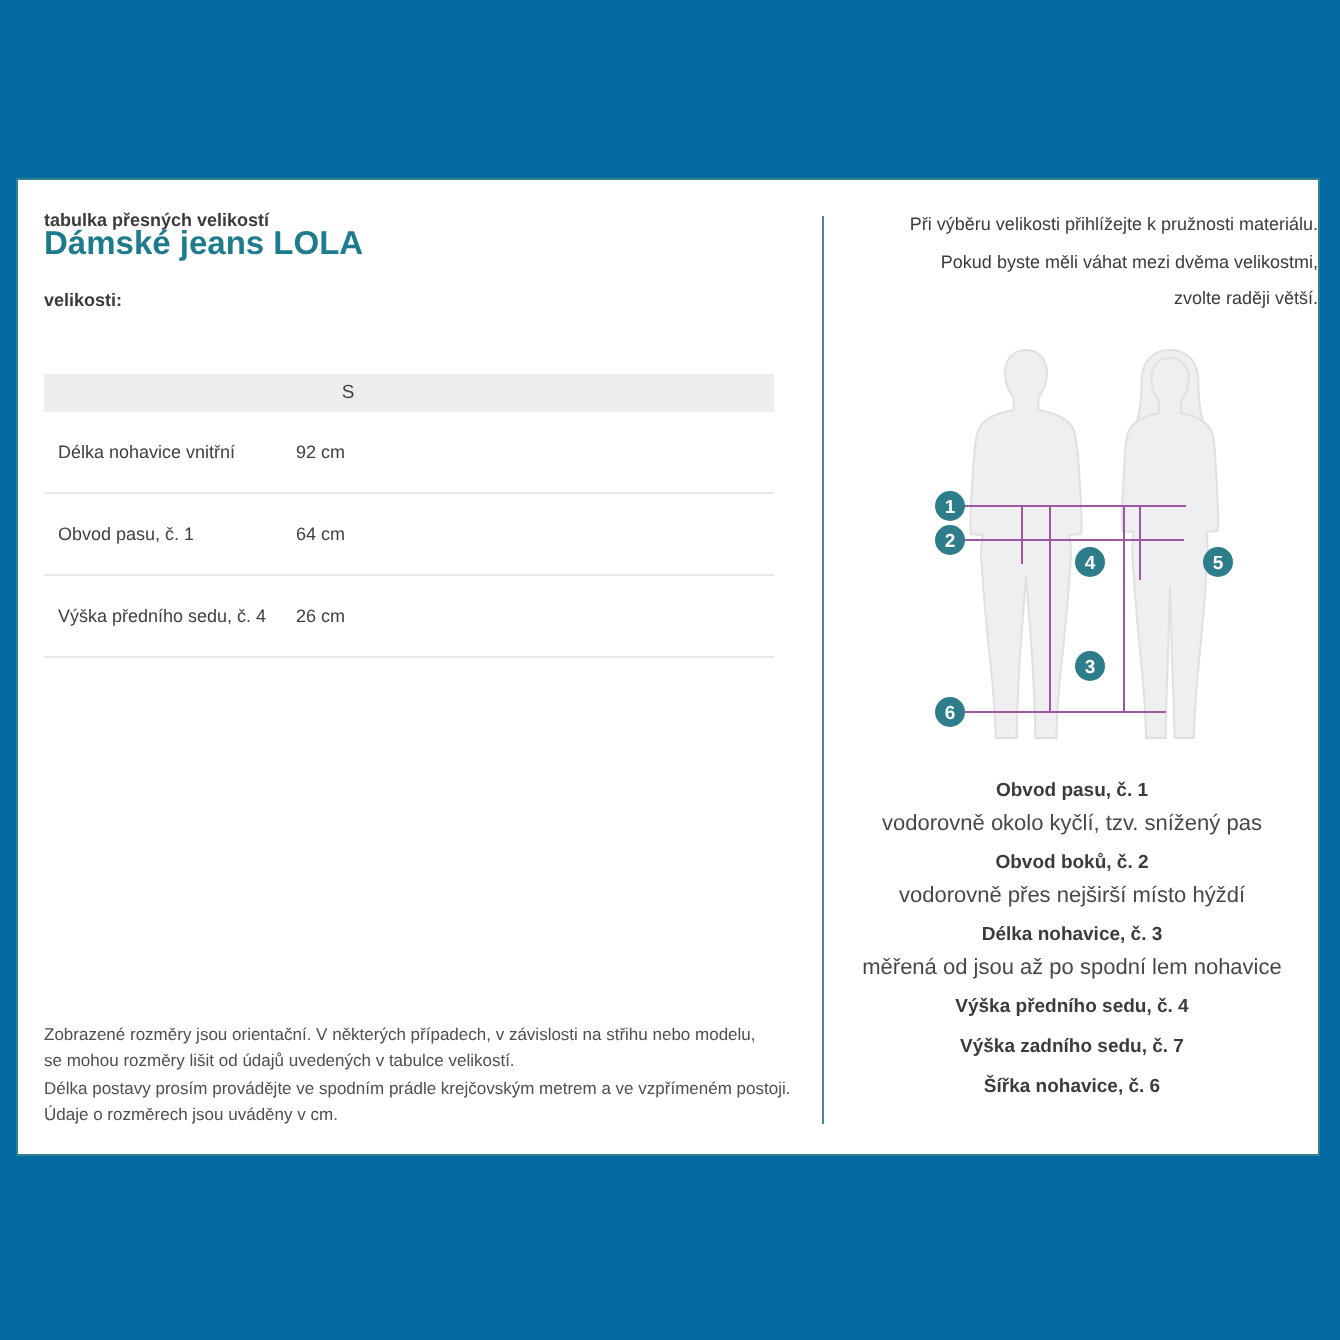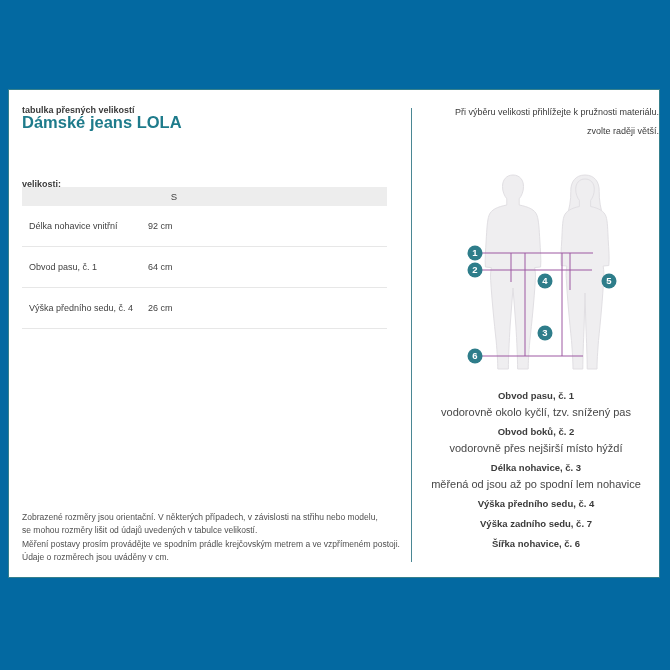--- a/index.html
+++ b/index.html
@@ -5,21 +5,21 @@
   html,body{margin:0;padding:0;}
   body{width:670px;height:670px;background:#ffffff;font-family:"Liberation Sans",sans-serif;}
   .page{position:relative;width:670px;height:670px;background:#0369a1;overflow:hidden;}
 
   .box{position:absolute;left:8px;top:89px;width:650px;height:487px;border:1px solid #35808d;background:#ffffff;}
   .divider{position:absolute;left:402px;top:18px;width:1px;height:454px;background:#4a8794;}
 
   
   .subtitle{position:absolute;left:13px;top:15px;font-size:9px;font-weight:bold;color:#3b3b3b;}
   .title{position:absolute;left:13px;top:23px;font-size:16.5px;font-weight:bold;color:#1e7b8b;}
-  .sizes-label{position:absolute;left:13px;top:89px;font-size:9px;font-weight:bold;color:#3b3b3b;}
+  .sizes-label{position:absolute;left:13px;top:55px;font-size:9px;font-weight:bold;color:#3b3b3b;}
 
   table.size-table{position:absolute;left:13px;top:97px;width:365px;border-collapse:collapse;table-layout:fixed;font-size:9px;color:#3f3f3f;}
   .size-table td{padding:0;}
   .size-table thead td{background:#ededed;height:19px;}
   .size-table thead td.size-h{text-align:center;font-size:9.5px;}
   .size-table tbody td{height:40px;border-bottom:1px solid #e7e7e7;vertical-align:middle;}
   .size-table tbody td.lbl{padding-left:7px;}
 
   .disclaimer{position:absolute;left:13px;top:421px;width:385px;font-size:8.5px;line-height:13.4px;color:#4f4f4f;}
 
@@ -71,26 +71,27 @@
           <td class="lbl">Výška předního sedu, č. 4</td>
           <td class="val">26 cm</td>
           <td></td>
         </tr>
       </tbody>
     </table>
 
     <div class="disclaimer">
       <div>Zobrazené rozměry jsou orientační. V některých případech, v závislosti na střihu nebo modelu,</div>
       <div>se mohou rozměry lišit od údajů uvedených v tabulce velikostí.</div>
-      <div>Měření postavy prosím provádějte ve spodním prádle krejčovským metrem a ve vzpřímeném postoji.</div>
+      <div>Délka postavy prosím provádějte ve spodním prádle krejčovským metrem a ve vzpřímeném postoji.</div>
       <div>Údaje o rozměrech jsou uváděny v cm.</div>
     </div>
 
     <div class="intro">
       <div>Při výběru velikosti přihlížejte k pružnosti materiálu.</div>
+      <div>Pokud byste měli váhat mezi dvěma velikostmi,</div>
       <div>zvolte raději větší.</div>
     </div>
 
     <svg class="diagram" viewBox="0 0 210 215" xmlns="http://www.w3.org/2000/svg">
 
       <g fill="#efeef0" stroke="#e1dfe3" stroke-width="1">
         <path d="M58,10 C64.5,10 68.5,14.8 68.5,21.5 C68.5,26.8 66.6,30.8 64.2,33.8 L64.2,40 C73.5,41.8 80,44.6 82,50.4 C83.8,55.6 84.2,65 84.8,75 C85.3,85 86.3,94 85.6,102 L79.6,102.6 C80.4,107 80.8,111 80.3,115.4 C79.2,134 76.8,158 74.8,176 C73.8,188 73.2,197 73.2,204 L62.6,204 C62.6,193 61.8,176 60.9,161 L58,123 L55.1,161 C54.2,176 53.4,193 53.4,204 L42.8,204 C42.8,197 42.2,188 41.2,176 C39.2,158 36.8,134 35.7,115.4 C35.2,111 35.6,107 36.4,102.6 L30.4,102 C29.7,94 30.7,85 31.2,75 C31.8,65 32.2,55.6 34,50.4 C36,44.6 42.5,41.8 51.8,40 L51.8,33.8 C49.4,30.8 47.5,26.8 47.5,21.5 C47.5,14.8 51.5,10 58,10 Z"></path>
         <path d="M130,10 C139.5,10 144.5,17 144.2,26.5 C144,34.5 145.6,44 148.2,51.5 C144.5,54.5 139.8,55.5 136.2,53.5 L123.8,53.5 C120.2,55.5 115.5,54.5 111.8,51.5 C114.4,44 116,34.5 115.8,26.5 C115.5,17 120.5,10 130,10 Z"></path>
         <path d="M130,14 C135.8,14 139.3,18.3 139.3,24.2 C139.3,28.9 137.7,32.7 135.6,35.4 L135.6,41.5 C143.6,43.2 149.2,46 151,51.4 C152.6,56.2 152.7,65 153.2,74.5 C153.7,84 154.6,93 153.8,100.5 L148.2,101 C148.8,105.4 149.1,109.4 148.7,113.6 C147.7,133 145.4,157 143.5,175.5 C142.6,187.5 142,196.5 142,204 L132.2,204 C132.2,193 131.5,176 130.9,161 L130,128 L129.1,161 C128.5,176 127.8,193 127.8,204 L118,204 C118,196.5 117.4,187.5 116.5,175.5 C114.6,157 112.3,133 111.3,113.6 C110.9,109.4 111.2,105.4 111.8,101 L106.2,100.5 C105.4,93 106.3,84 106.8,74.5 C107.3,65 107.4,56.2 109,51.4 C110.8,46 116.4,43.2 124.4,41.5 L124.4,35.4 C122.3,32.7 120.7,28.9 120.7,24.2 C120.7,18.3 124.2,14 130,14 Z"></path>
       </g>

